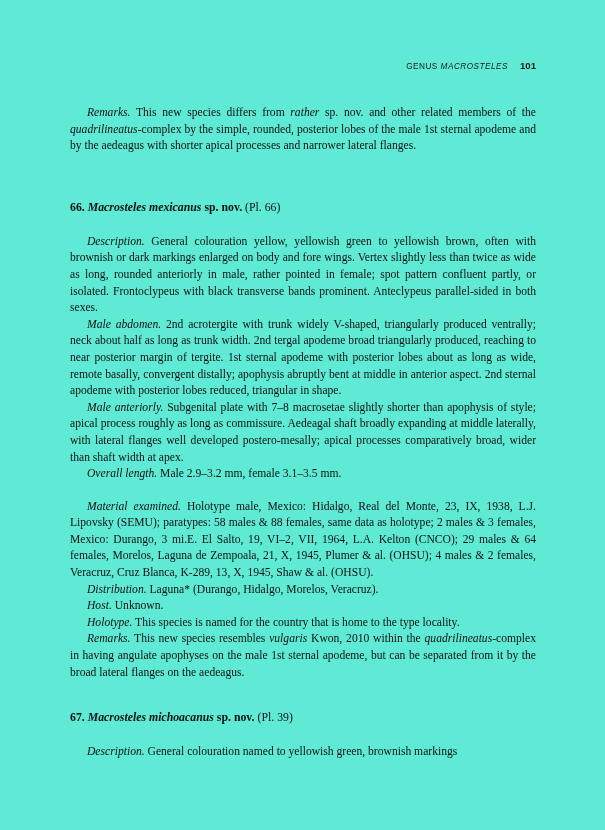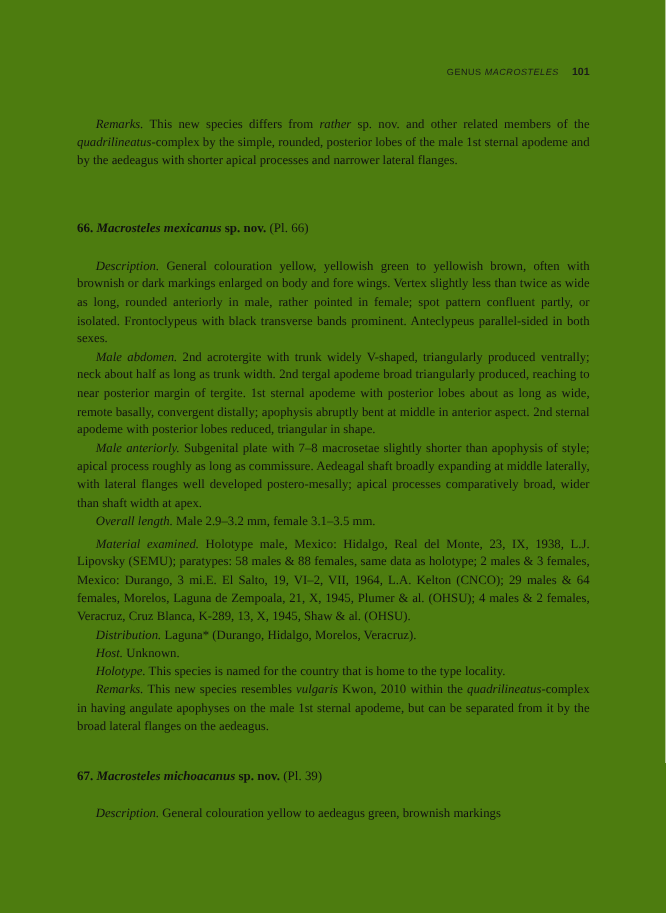--- a/index.html
+++ b/index.html
@@ -13,21 +13,21 @@
     font-family: "Liberation Serif", serif;
     color: #111111;
     position: relative;
     overflow: hidden;
   }
   .page {
     position: absolute;
     left: 0; top: 0;
     width: 605px;
     height: 830px;
-    background: #4d7c0f;
+    background: #5eead4;
   }
   .content {
     position: absolute;
     left: 70px;
     top: 60px;
     width: 466px;
   }
   
   .running-head {
     display: flex;
@@ -58,21 +58,21 @@
     font-size: 11.6px;
     line-height: 16.6px;
     text-align: justify;
     text-justify: inter-word;
     hyphens: none;
   }
   p.indent {
     text-indent: 17px;
   }
   p.space-before {
-    margin-top: 4px;
+    margin-top: 16px;
   }
   .it { font-style: italic; }
   
   h2.species-heading {
     font-size: 11.8px;
     font-weight: bold;
     margin: 0;
     padding: 0;
     line-height: 16px;
   }
@@ -129,16 +129,16 @@
     <p class="indent"><span class="lead-in">Host.</span><span> Unknown.</span></p>
 
     <p class="indent"><span class="lead-in">Holotype.</span><span> This species is named for the country that is home to the type locality.</span></p>
 
     <p class="indent"><span class="lead-in">Remarks.</span><span> This new species resembles <span class="it">vulgaris</span> Kwon, 2010 within the <span class="it">quadrilineatus</span>-complex in having angulate apophyses on the male 1st sternal apodeme, but can be separated from it by the broad lateral flanges on the aedeagus.</span></p>
 
     <div class="heading-block second">
       <h2 class="species-heading"><span>67.</span> <span class="sp-name">Macrosteles michoacanus</span> <span>sp. nov.</span> <span class="sp-plate">(Pl. 39)</span></h2>
     </div>
 
-    <p class="indent"><span class="lead-in">Description.</span><span> General colouration yellow to aedeagus green, brownish markings</span></p>
+    <p class="indent"><span class="lead-in">Description.</span><span> General colouration named to yellowish green, brownish markings</span></p>
 
   </div>
 </div>
 
 </body></html>

